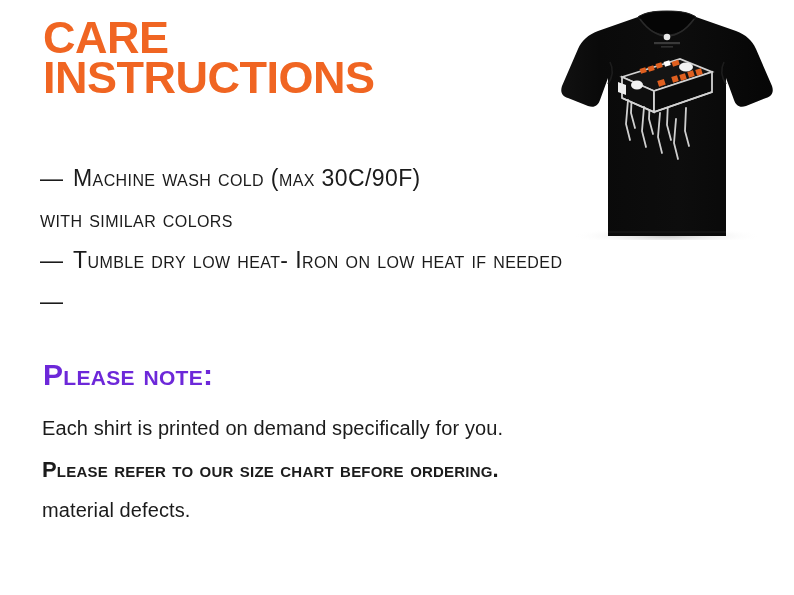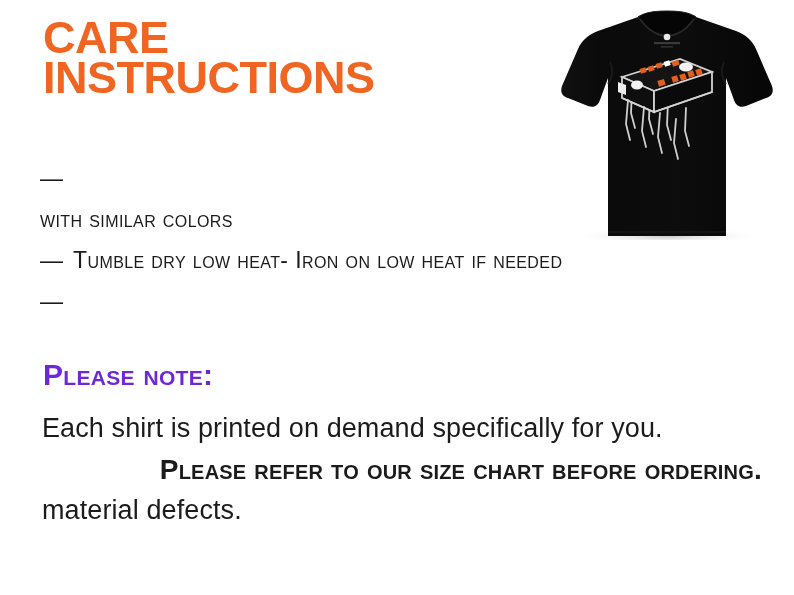--- a/index.html
+++ b/index.html
@@ -79,31 +79,30 @@
   .note-body {
     position: absolute;
     left: 42px;
     top: 408px;
     width: 720px;
   }
   .note-p {
     color: #1b1b1b;
     font-family: "Liberation Sans", sans-serif;
     font-weight: 400;
-    font-size: 27px;
+    font-size: 20px;
     line-height: 41px;
     letter-spacing: 0.1px;
     white-space: nowrap;
   }
   .note-p.strong {
     font-weight: 700;
     font-variant: small-caps;
-    font-size: 28px;
+    font-size: 22px;
     letter-spacing: 0.2px;
-    text-align: right;
   }
 
   
   .shirt-photo {
     position: absolute;
     left: 540px;
     top: 0px;
     width: 254px;
     height: 240px;
     overflow: hidden;
@@ -118,20 +117,21 @@
 
   <div class="heading">
     <span class="h-line">CARE</span>
     <span class="h-line">INSTRUCTIONS</span>
   </div>
 
   <div class="care-list">
 
     <div class="care-line">
       <span class="dash">—</span>
+      <span class="care-text">Machine wash cold (max 30C/90F)</span>
     </div>
 
     <div class="care-line no-dash">
       <span class="dash">—</span>
       <span class="care-text">with similar colors</span>
     </div>
 
     <div class="care-line">
       <span class="dash">—</span>
       <span class="care-text">Tumble dry low heat- Iron on low heat if needed</span>

